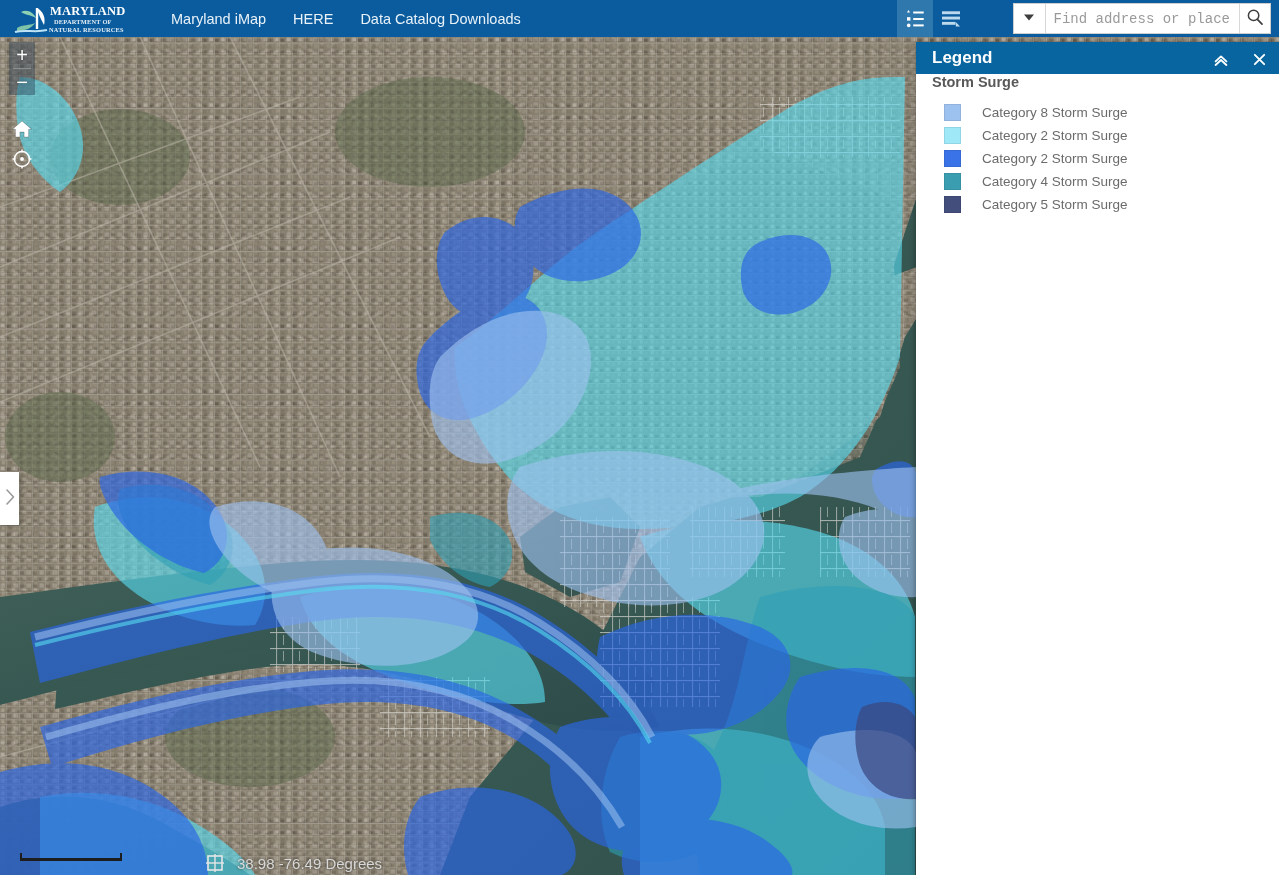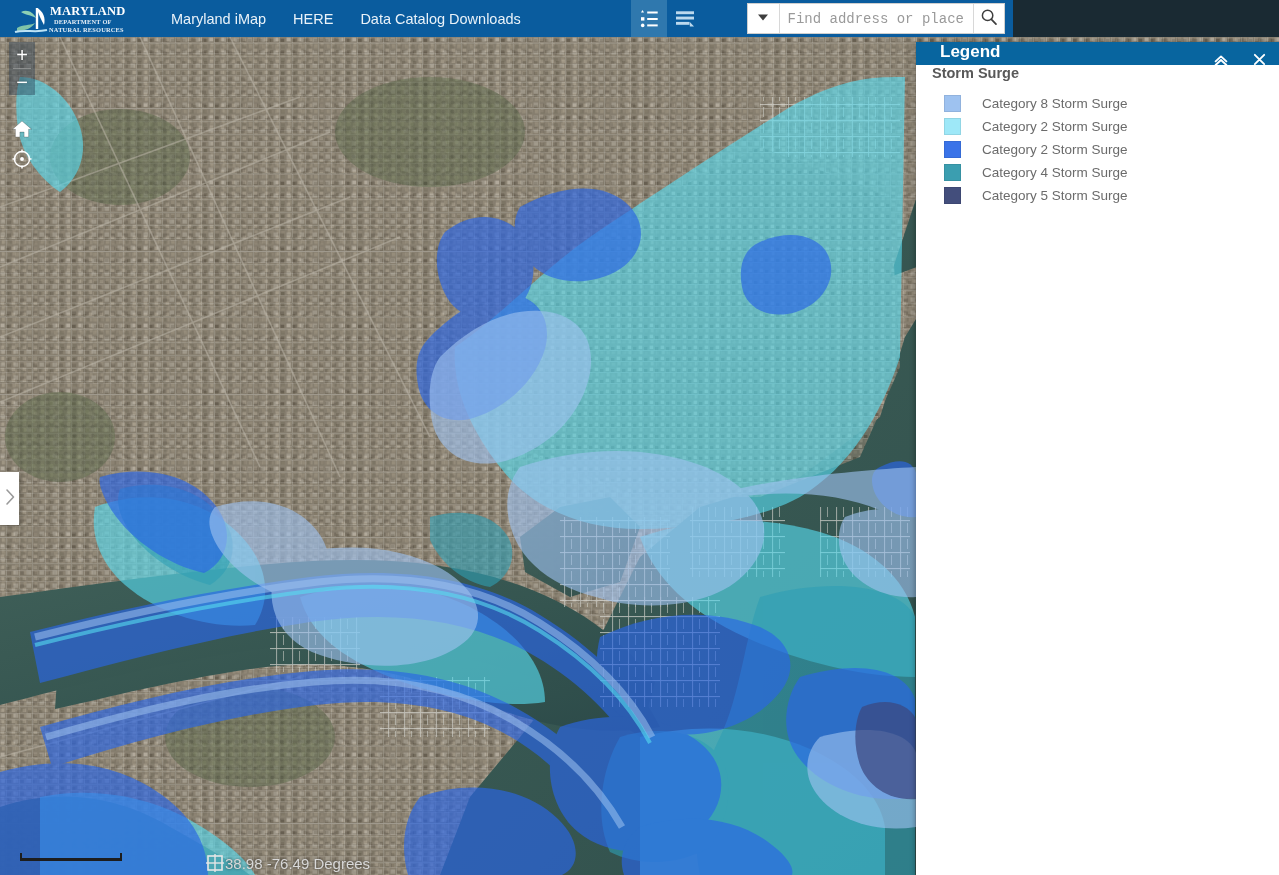--- a/index.html
+++ b/index.html
@@ -7,21 +7,21 @@
   html, body {
     width: 1279px; height: 875px;
     overflow: hidden;
     font-family: "Liberation Sans", sans-serif;
     background: #1a2a33;
   }
   .app { position: relative; width: 1279px; height: 875px; overflow: hidden; }
 
   
   .header {
-    position: absolute; top: 0; left: 0; width: 1013px; height: 37px;
+    position: absolute; top: 0; left: 0; width: 1279px; height: 37px;
     background: #0a5c9e; z-index: 60;
     display: flex; align-items: center;
   }
   .header-left { display: flex; align-items: center; height: 37px; }
   .logo { width: 112px; height: 34px; margin-left: 13px; position: relative; }
   .logo svg { display: block; }
   .app-title {
     color: #ffffff; font-size: 21px; font-weight: bold;
     margin-left: 12px; letter-spacing: .1px; white-space: nowrap;
   }
@@ -110,41 +110,41 @@
     position: relative;
   }
   .scalebar-line:before, .scalebar-line:after {
     content: ""; position: absolute; width: 2px; height: 8px;
     background: #1d1d1d; top: -5px;
   }
   .scalebar-line:before { left: -2px; }
   .scalebar-line:after { right: -2px; }
   .coord-readout {
     position: absolute; left: 205px; bottom: 2px; z-index: 22;
-    display: flex; align-items: center; gap: 0;
+    display: flex; align-items: center; gap: 12px;
     color: #d8d8d8; font-size: 15px; text-shadow: 0 0 3px rgba(0,0,0,.6);
     white-space: nowrap;
   }
   .coord-icon { width: 20px; height: 20px; }
 
   .attribution {
     position: absolute; right: 6px; bottom: 1px; z-index: 22;
     color: #d5d5d5; font-size: 10px; text-shadow: 0 0 3px rgba(0,0,0,.7);
   }
 
   
   .legend-panel {
     position: absolute; right: 0; top: 42px; width: 363px;
     background: #ffffff; z-index: 40;
     box-shadow: -1px 1px 5px rgba(0,0,0,.3);
     height: 833px;
   }
   .legend-header {
-    height: 23px; background: #08659f; display: flex; align-items: flex-start;
-    padding: 0 0 0 24px; position: relative;
+    height: 32px; background: #08659f; display: flex; align-items: center;
+    padding: 0 0 0 16px; position: relative;
   }
   .legend-title { color: #ffffff; font-size: 17px; font-weight: bold; }
   .legend-hdr-btns {
     position: absolute; right: 8px; top: 0; height: 39px;
     display: flex; align-items: center; gap: 14px;
   }
   .legend-hdr-btn {
     width: 24px; height: 24px; display: flex; align-items: center;
     justify-content: center; cursor: pointer;
   }

